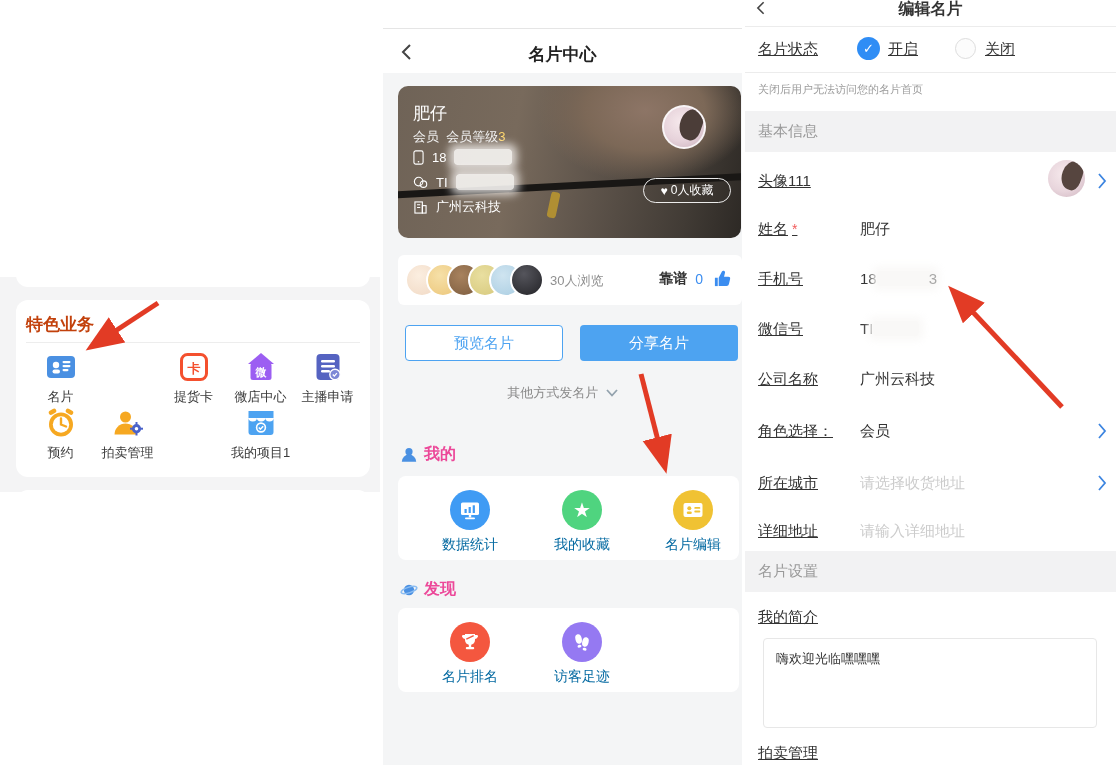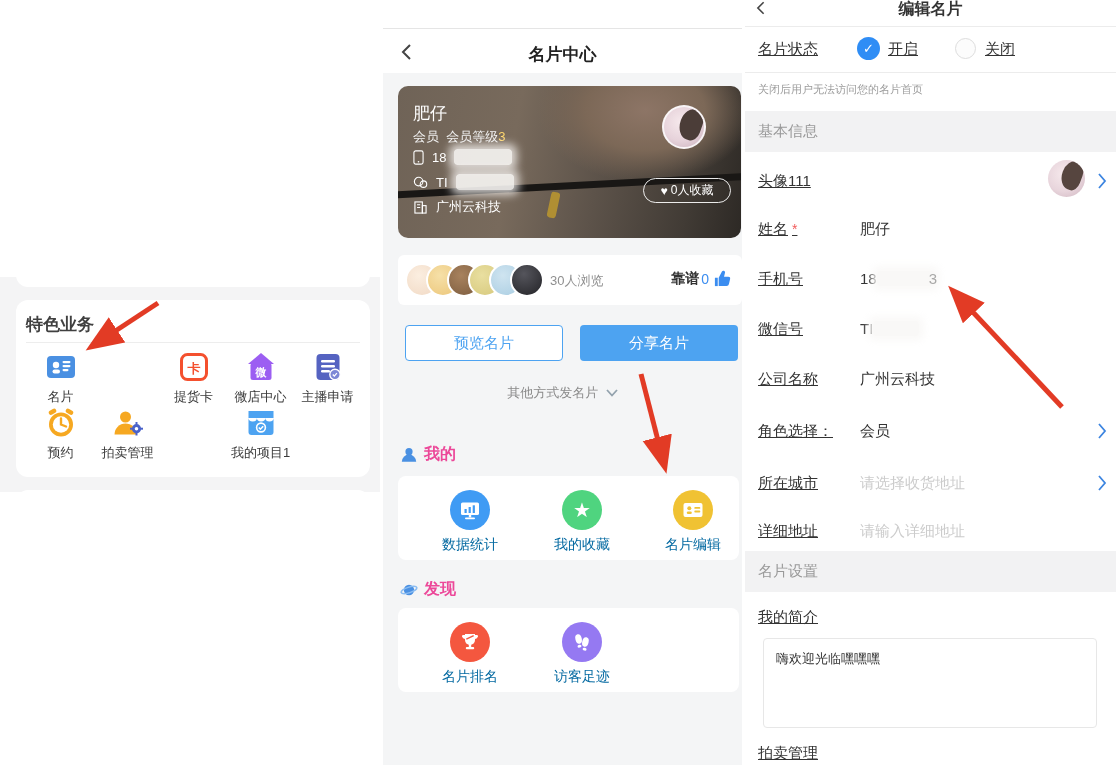--- a/index.html
+++ b/index.html
@@ -4,21 +4,21 @@
 <style>
   * { margin:0; padding:0; box-sizing:border-box; }
   html,body { background:#fff; }
   body { width:1116px; height:779px; position:relative; overflow:hidden;
          font-family:"Liberation Sans","DejaVu Sans",sans-serif; color:#333; }
   .abs { position:absolute; }
 
   
   .left-grayband { left:0; top:277px; width:380px; height:215px; background:#f4f4f5; }
   .lcard { background:#fff; border-radius:12px; }
-  .feature-title { font-size:17px; font-weight:bold; color:#404040; }
+  .feature-title { font-size:17px; font-weight:bold; color:#c2410c; }
   .feature-divider { height:1px; background:#ededed; }
   .fitem { width:67px; text-align:center; position:absolute; cursor:pointer; }
   .fic { display:block; width:30px; height:30px; margin:0 auto 6px; }
   .fic svg { width:30px; height:30px; display:block; }
   .flabel { font-size:13px; color:#3a3a3a; white-space:nowrap; display:block; }
 
   
   .mid { left:383px; top:15px; width:359px; height:779px; }
   .mid-topline { left:0; top:13px; width:359px; height:1px; background:#e5e5e5; }
   .mid-bg { left:0; top:58px; width:359px; height:692px; background:#f4f5f6; }
@@ -43,21 +43,21 @@
               background:radial-gradient(circle at 42% 38%, #f6e9ec 0%, #e6d2da 55%, #c9afbb 100%);
               border:2px solid rgba(255,255,255,.8); overflow:hidden; }
   .p-avatar .hair { position:absolute; width:55%; height:78%; right:6%; top:4%;
               background:#4b3d38; border-radius:55% 45% 40% 60%; transform:rotate(20deg); }
   .fav-pill { position:absolute; left:245px; top:92px; width:88px; height:25px; border:1px solid rgba(255,255,255,.9);
               border-radius:13px; color:#fff; font-size:12px; display:flex; align-items:center; justify-content:center; gap:3px; cursor:pointer; }
 
   .views-row { left:15px; top:240px; width:344px; height:50px; background:#fff; border-radius:6px; }
   .v-av { position:absolute; top:8px; width:34px; height:34px; border-radius:50%; border:2px solid #fff; }
   .views-text { position:absolute; left:152px; top:17px; font-size:13px; color:#8f8f8f; }
-  .reliable { position:absolute; right:10px; top:14px; display:flex; align-items:center; gap:2px;justify-content:center; }
+  .reliable { position:absolute; right:10px; top:14px; display:flex; align-items:center; gap:8px;justify-content:center; }
   .reliable .rl { font-size:14px; font-weight:bold; color:#333; }
   .reliable .rc { font-size:14px; color:#3b8df0; }
   .reliable svg { width:19px; height:19px; margin-left:2px; }
 
   .btn { top:310px; width:158px; height:36px; border-radius:4px; font-size:15px;
          display:flex; align-items:center; justify-content:center; cursor:pointer; }
   .btn-preview { left:22px; background:#fff; border:1px solid #4da3f1; color:#4da3f1; }
   .btn-share { left:197px; background:#4da3f1; color:#fff; }
 
   .other-share { left:0; top:369px; width:359px; text-align:center; font-size:13px; color:#8a8a8a; cursor:pointer; }

